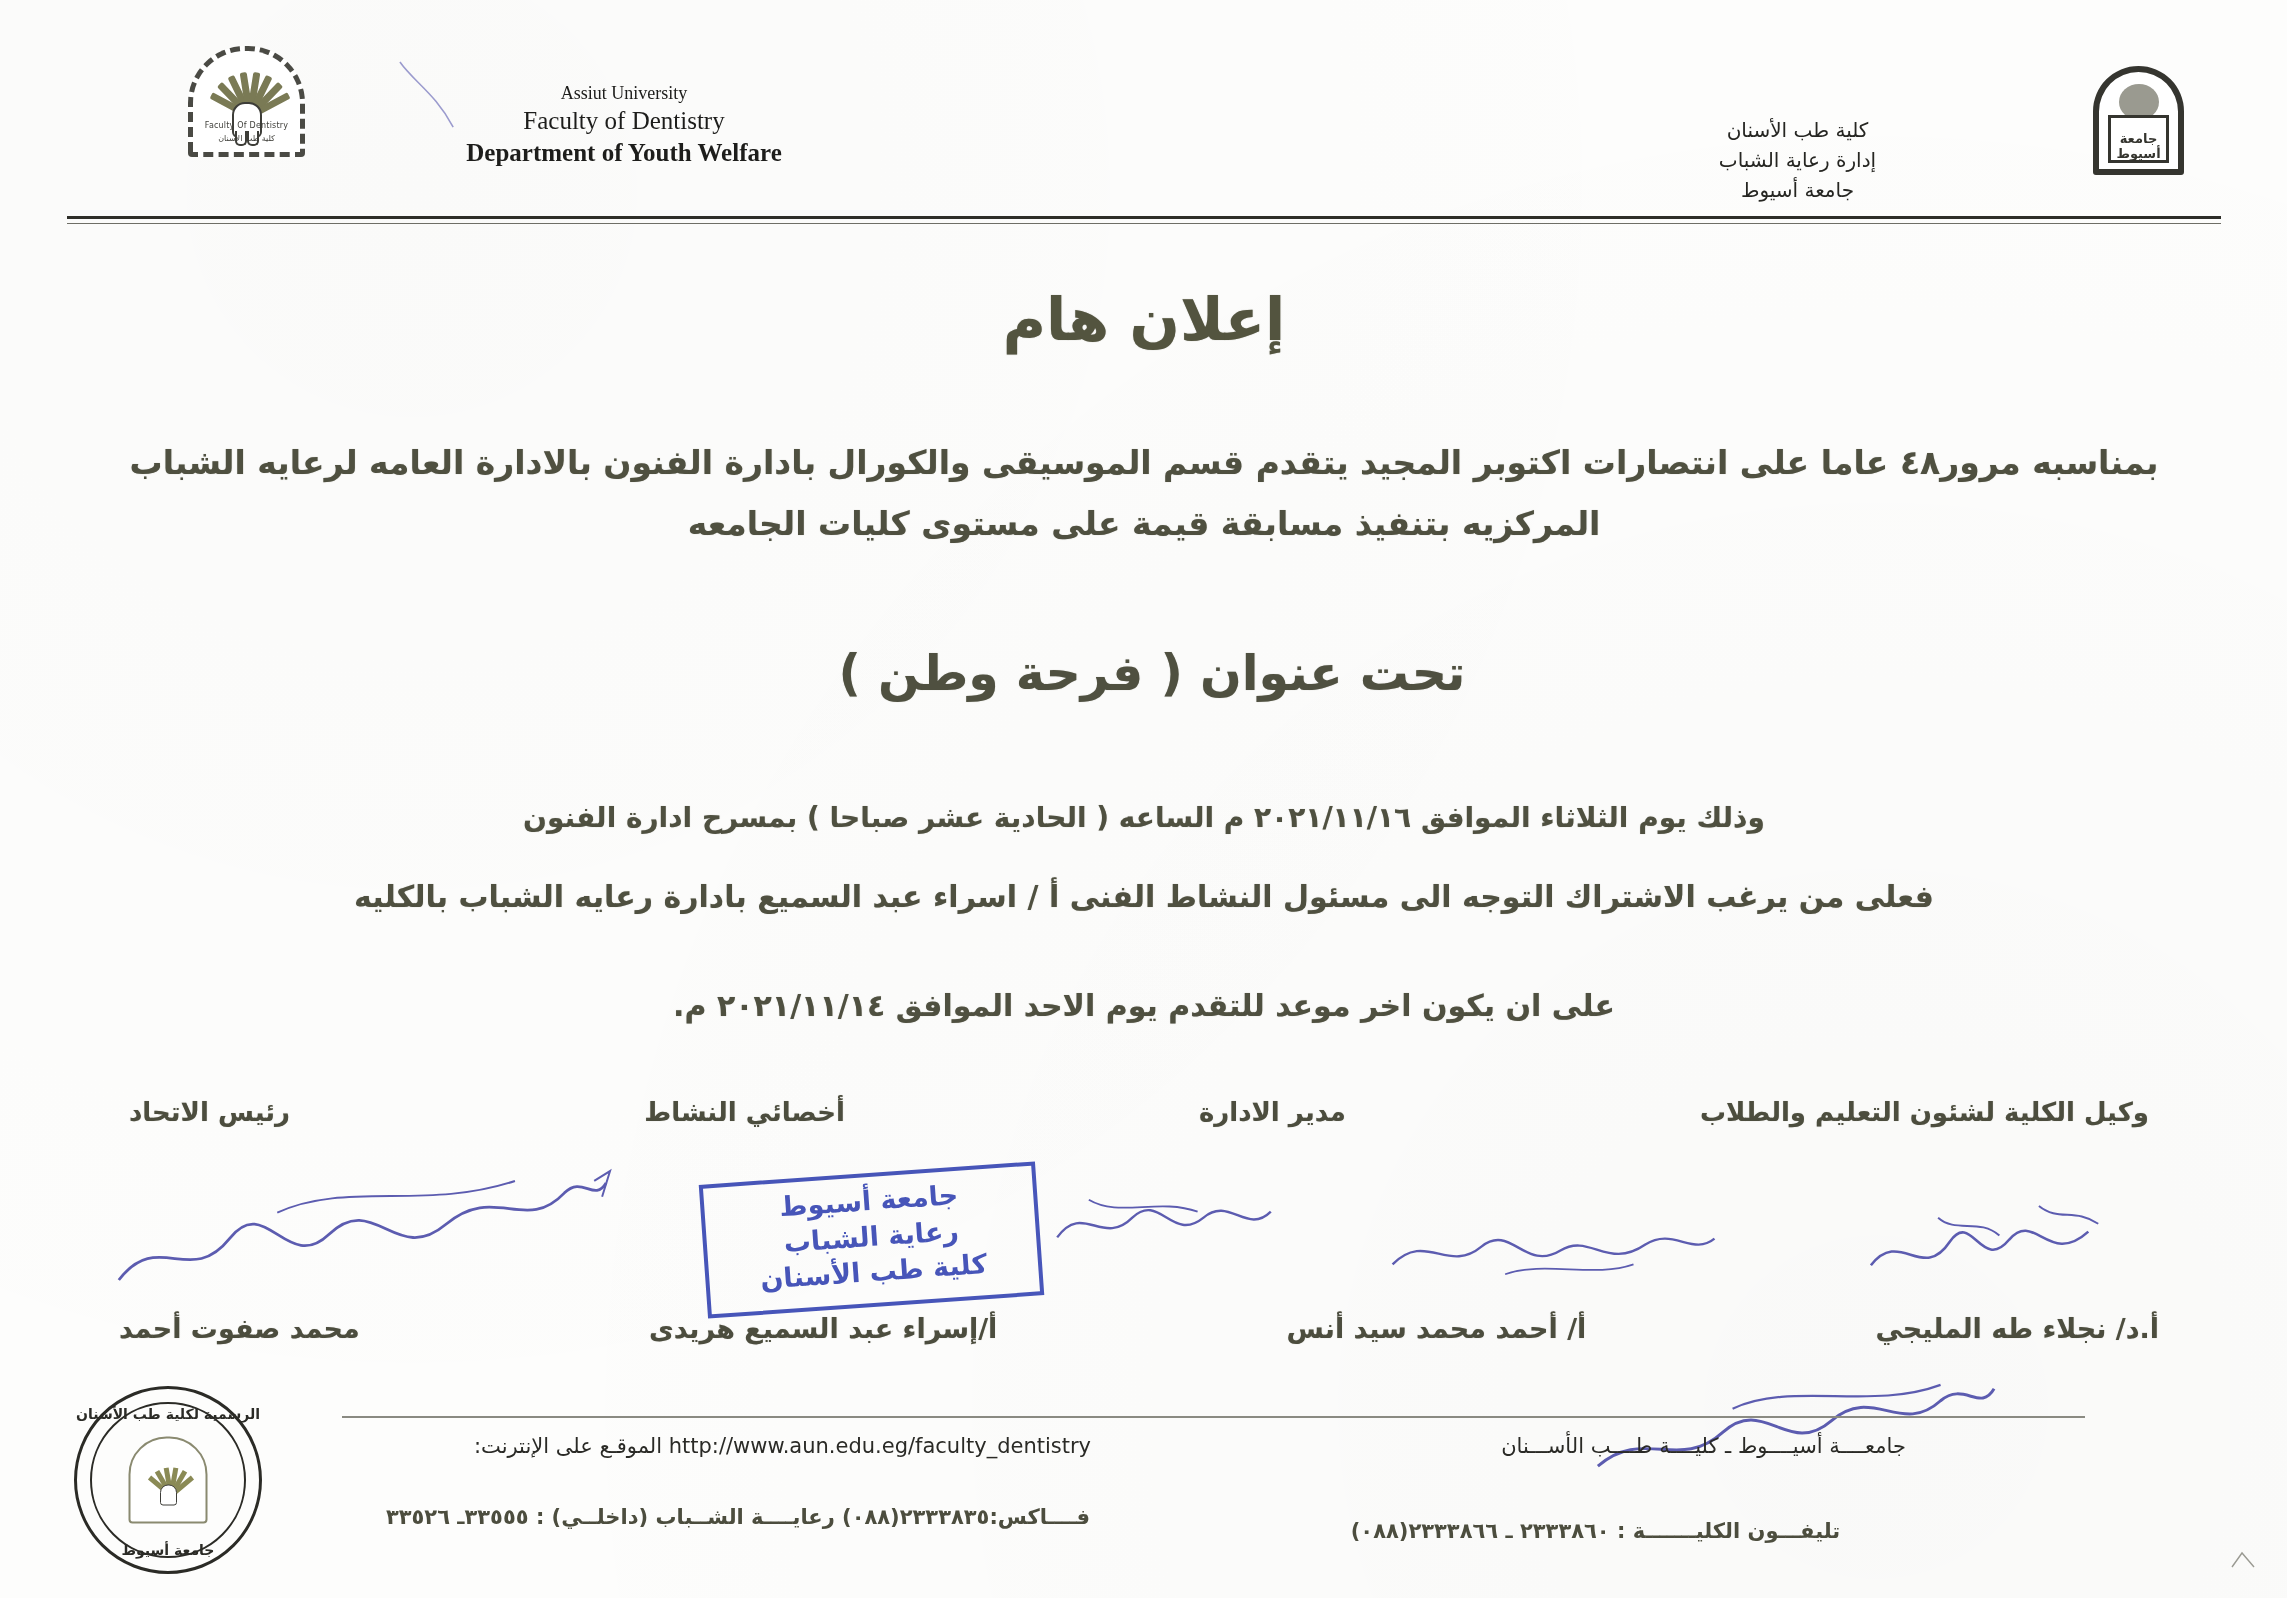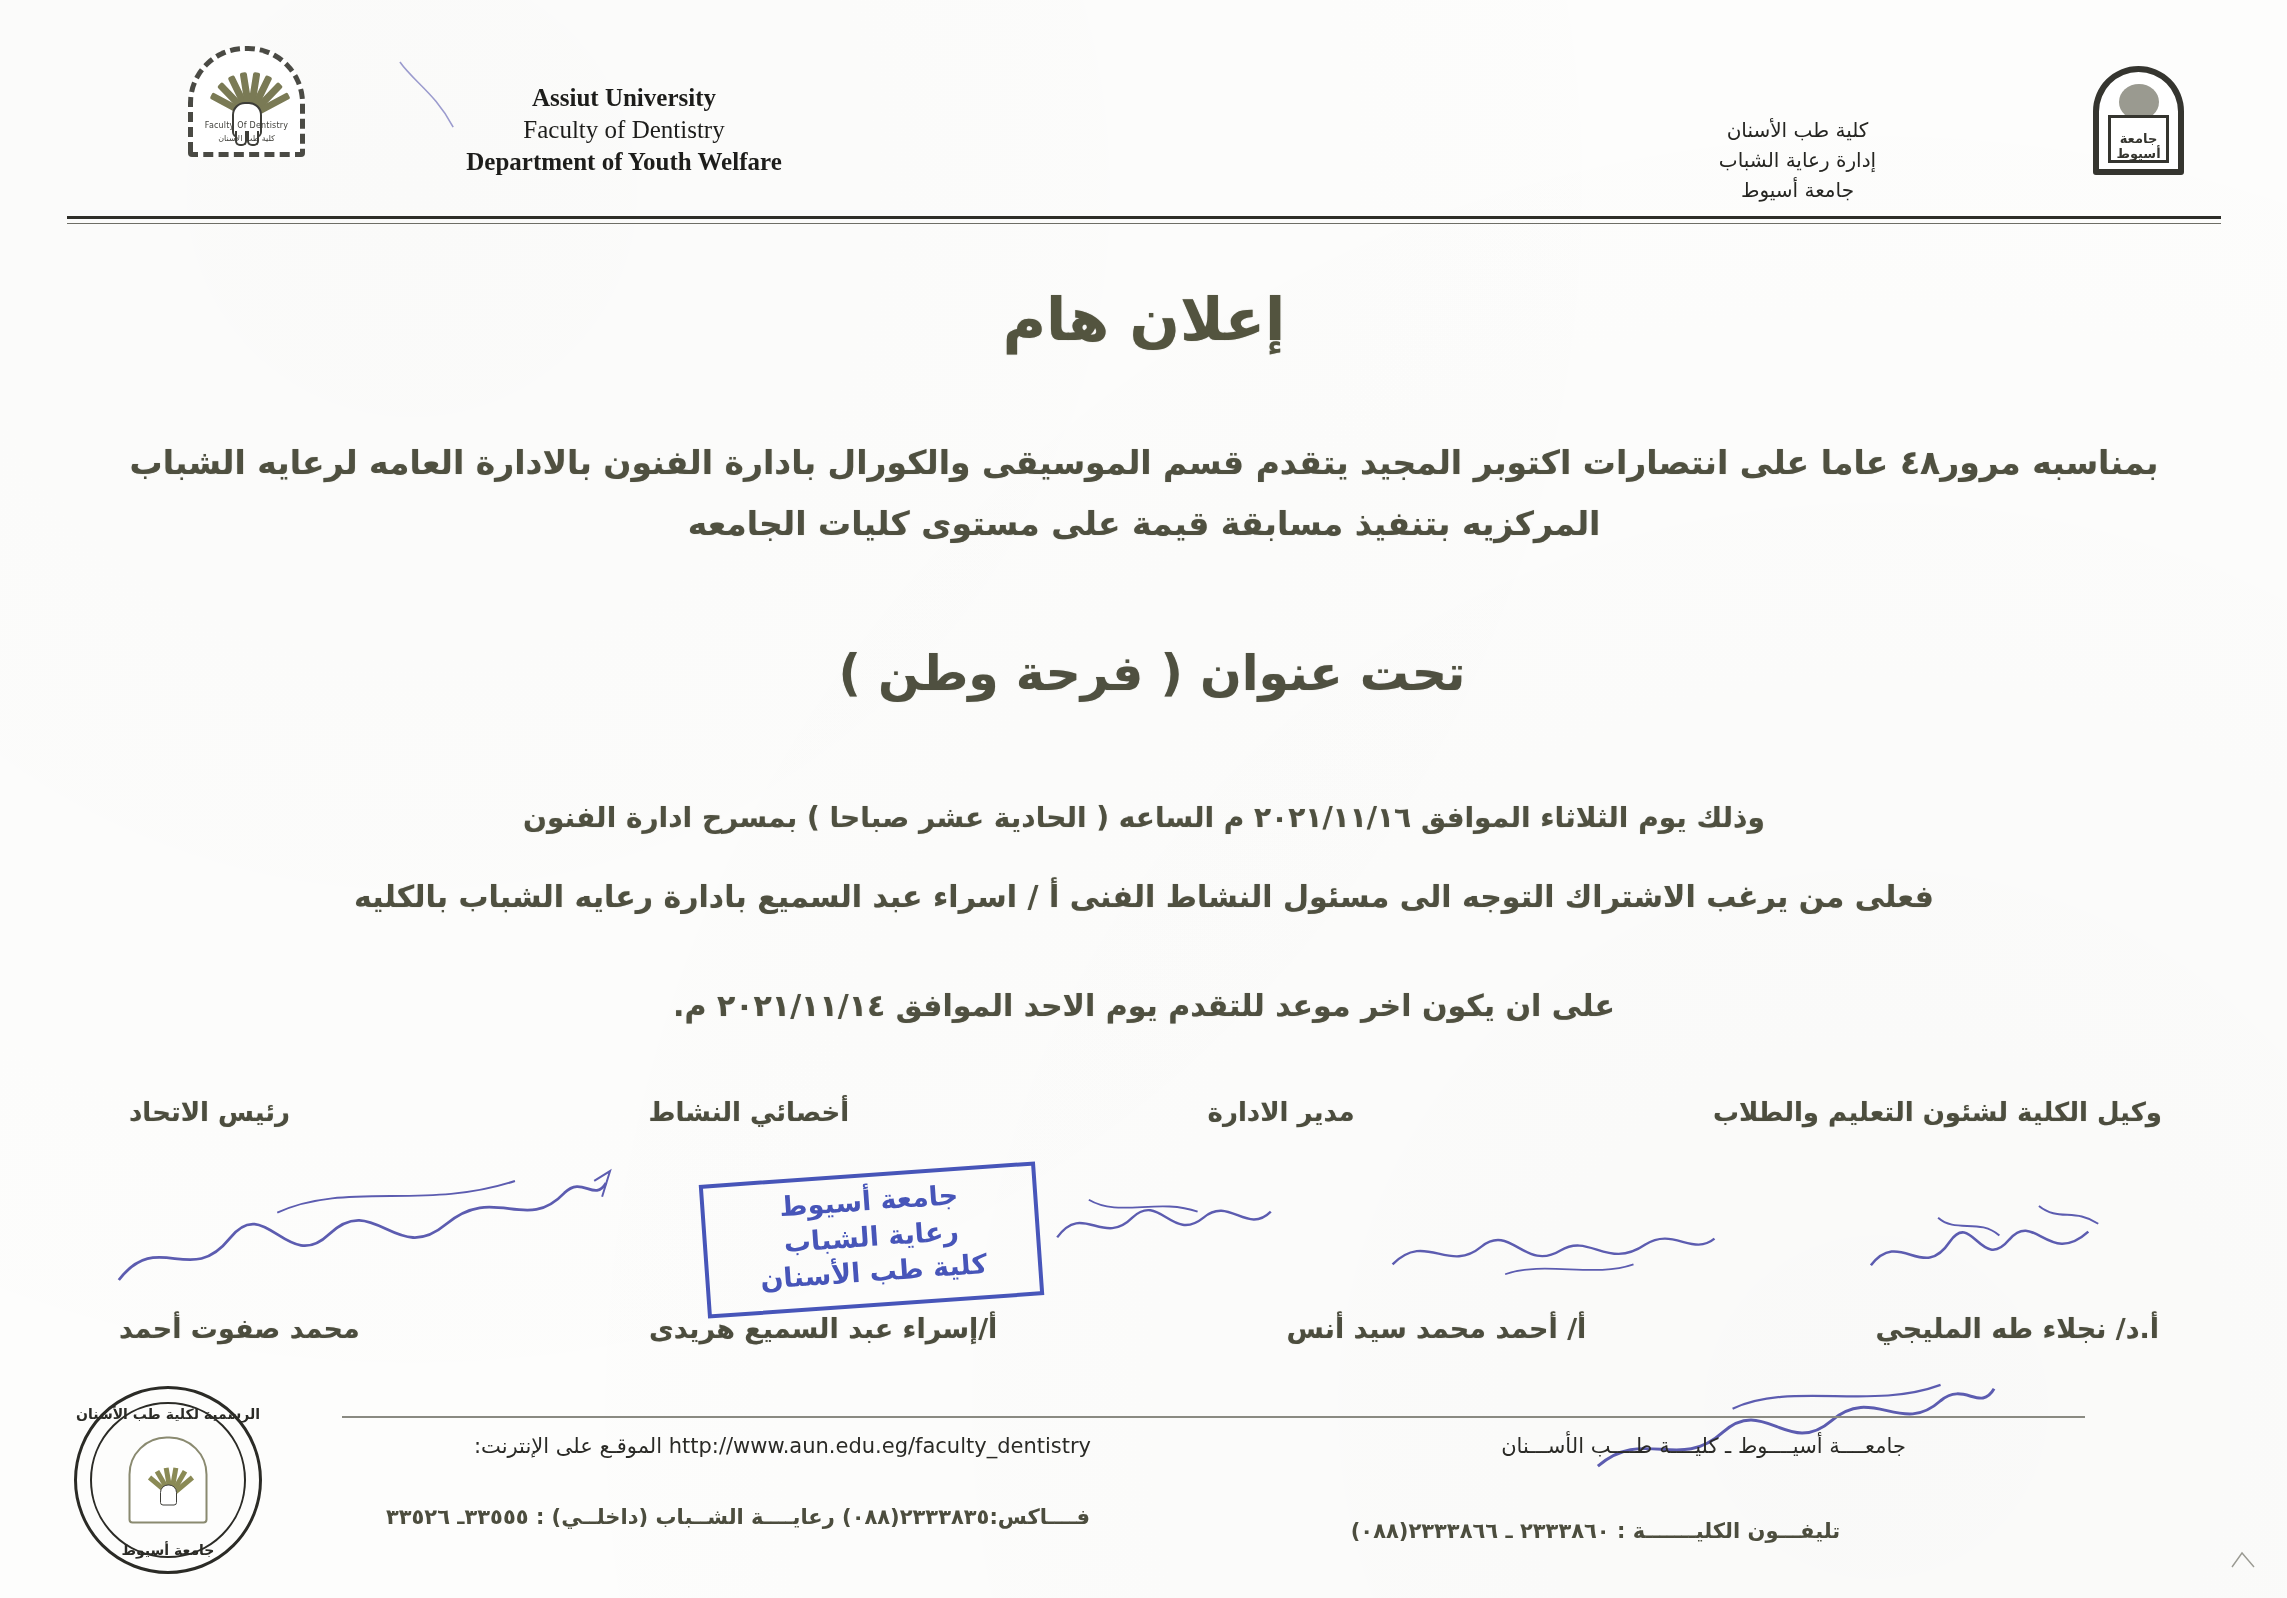--- a/index.html
+++ b/index.html
@@ -48,21 +48,21 @@
   .tooth:before{left:1px;}
   .tooth:after{right:1px;}
   .logo-left .cap1{position:absolute;left:0;right:0;bottom:22px;text-align:center;font-size:8px;color:#3f3f3a;letter-spacing:0.2px;}
   .logo-left .cap2{position:absolute;left:0;right:0;bottom:9px;text-align:center;font-size:8px;color:#3f3f3a;}
 
   .header-en{
     position:absolute;left:416px;top:44px;width:416px;
     text-align:center;color:#1d1d1b;
     font-family:"Liberation Serif","DejaVu Serif",serif;
   }
-  .header-en .l1{font-size:25px;font-weight:bold;line-height:1.28;}
+  .header-en .l1{font-size:18px;font-weight:normal;line-height:1.28;}
   .header-en .l2{font-size:25px;line-height:1.28;}
   .header-en .l3{font-size:25px;font-weight:bold;line-height:1.28;}
   .squiggle{position:absolute;left:396px;top:18px;width:69px;height:79px;}
 
   .header-ar{
     position:absolute;right:327px;top:77px;width:327px;
     text-align:center;direction:rtl;color:#262622;
     font-family:"DejaVu Sans","Liberation Sans",sans-serif;
     font-size:20px;line-height:1.5;
   }
@@ -97,21 +97,21 @@
     text-shadow:0 0 1px rgba(60,60,40,.35);
   }
   .p1{top:432px;left:129px;right:129px;font-size:33px;line-height:1.85;}
   .p2{top:645px;left:16px;right:0;font-size:49px;letter-spacing:2px;}
   .p3{top:768px;left:119px;right:119px;font-size:28px;margin-top:33px;}
   .p4{top:879px;left:99px;right:99px;font-size:30px;}
   .p5{top:988px;left:119px;right:119px;font-size:30px;}
 
   
   .sig-row{
-    position:absolute;top:1097px;left:129px;right:126px;height:40px;
+    position:absolute;top:1097px;left:129px;right:139px;height:40px;
     display:flex;flex-direction:row-reverse;justify-content:space-between;
     direction:rtl;
     gap:8px;
   }
   .sig-role{
     color:#4c4d3e;font-weight:bold;font-size:26px;white-space:nowrap;
     text-shadow:0 0 1px rgba(60,60,40,.3);
   }
   .name-row{
     position:absolute;top:1313px;left:119px;right:129px;height:44px;

